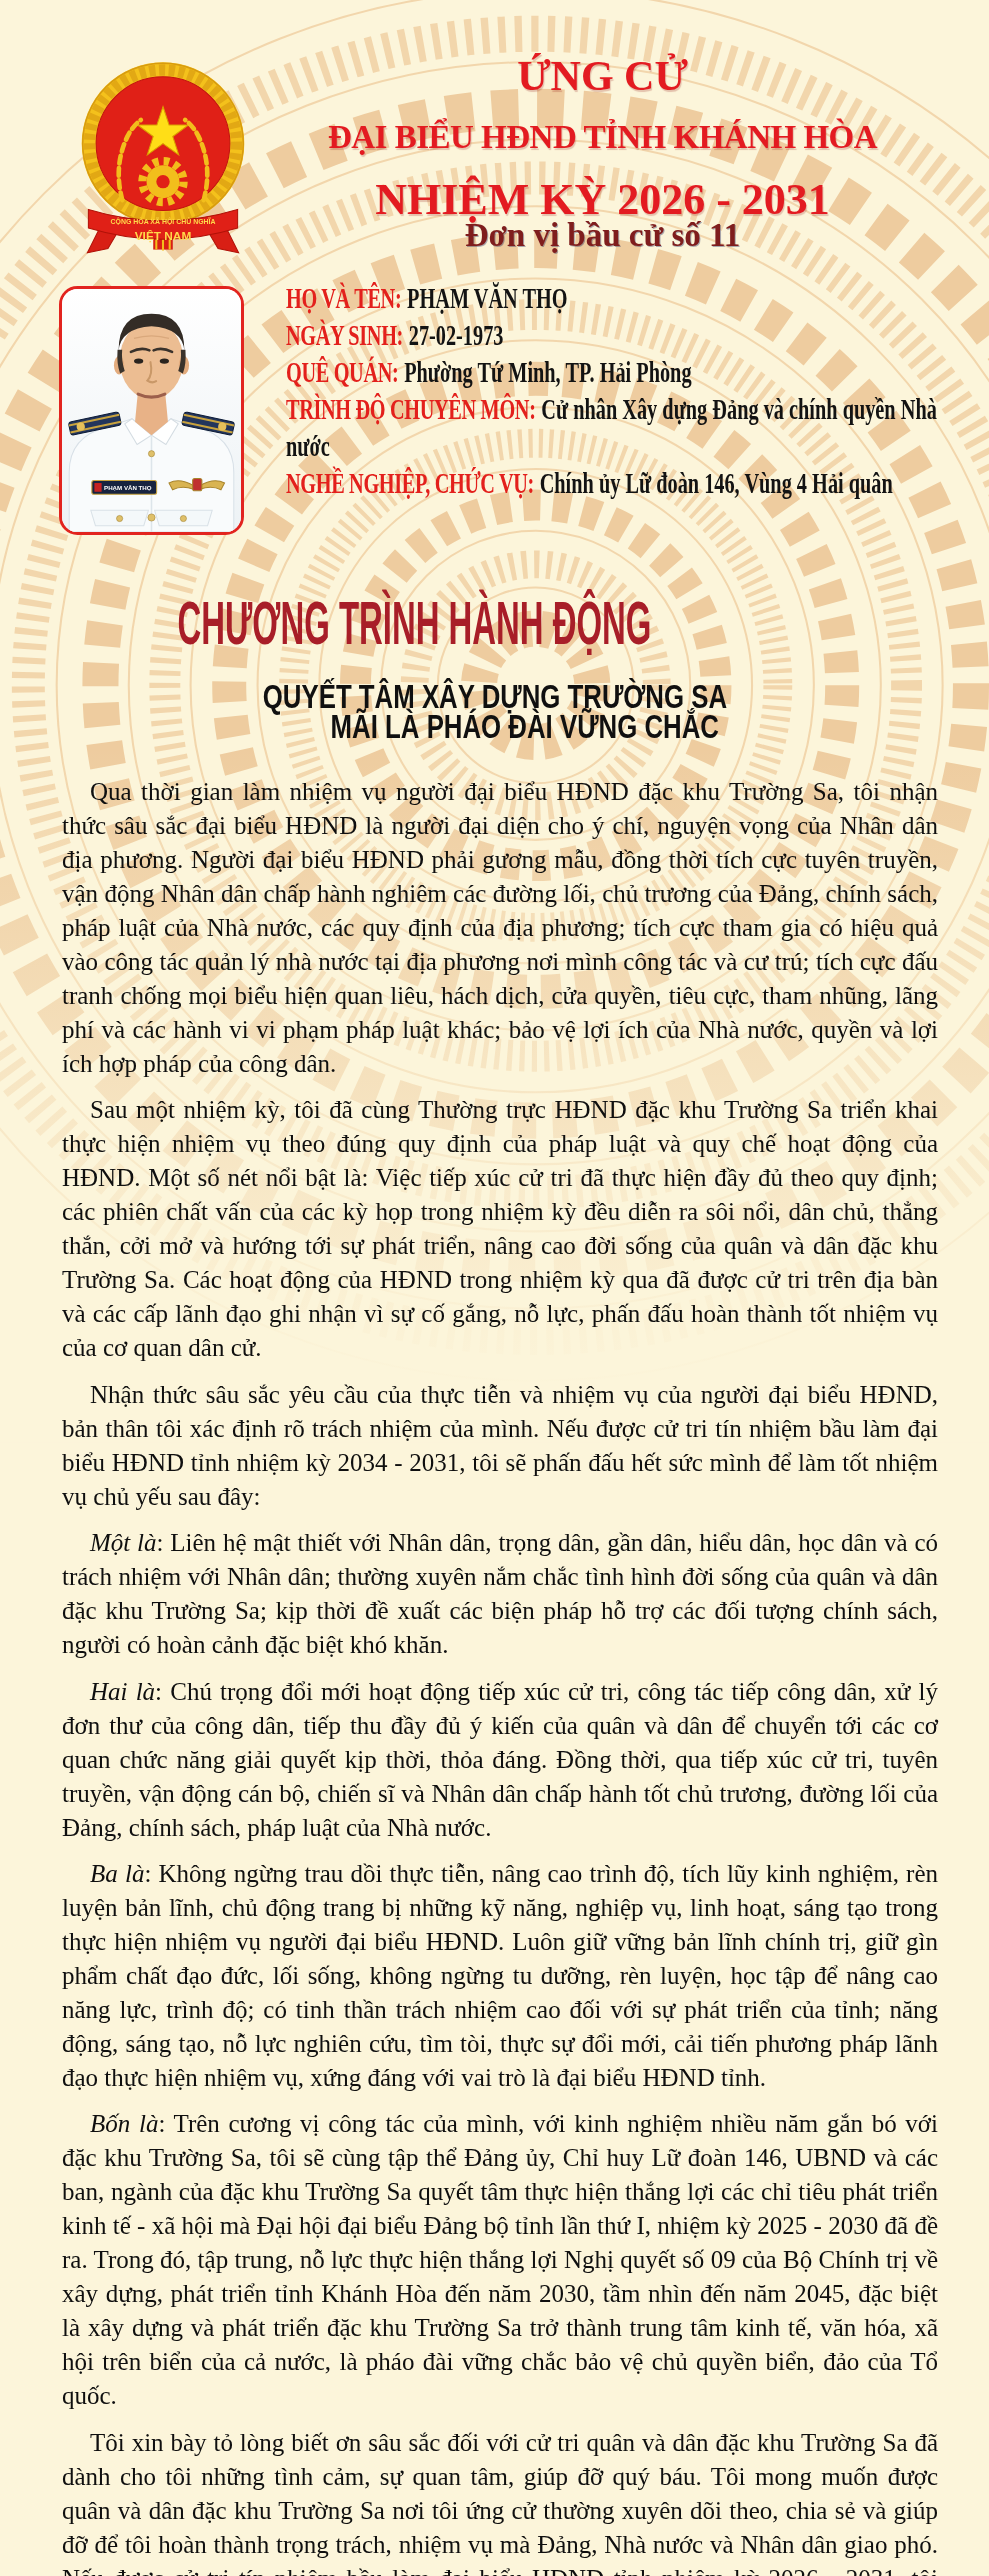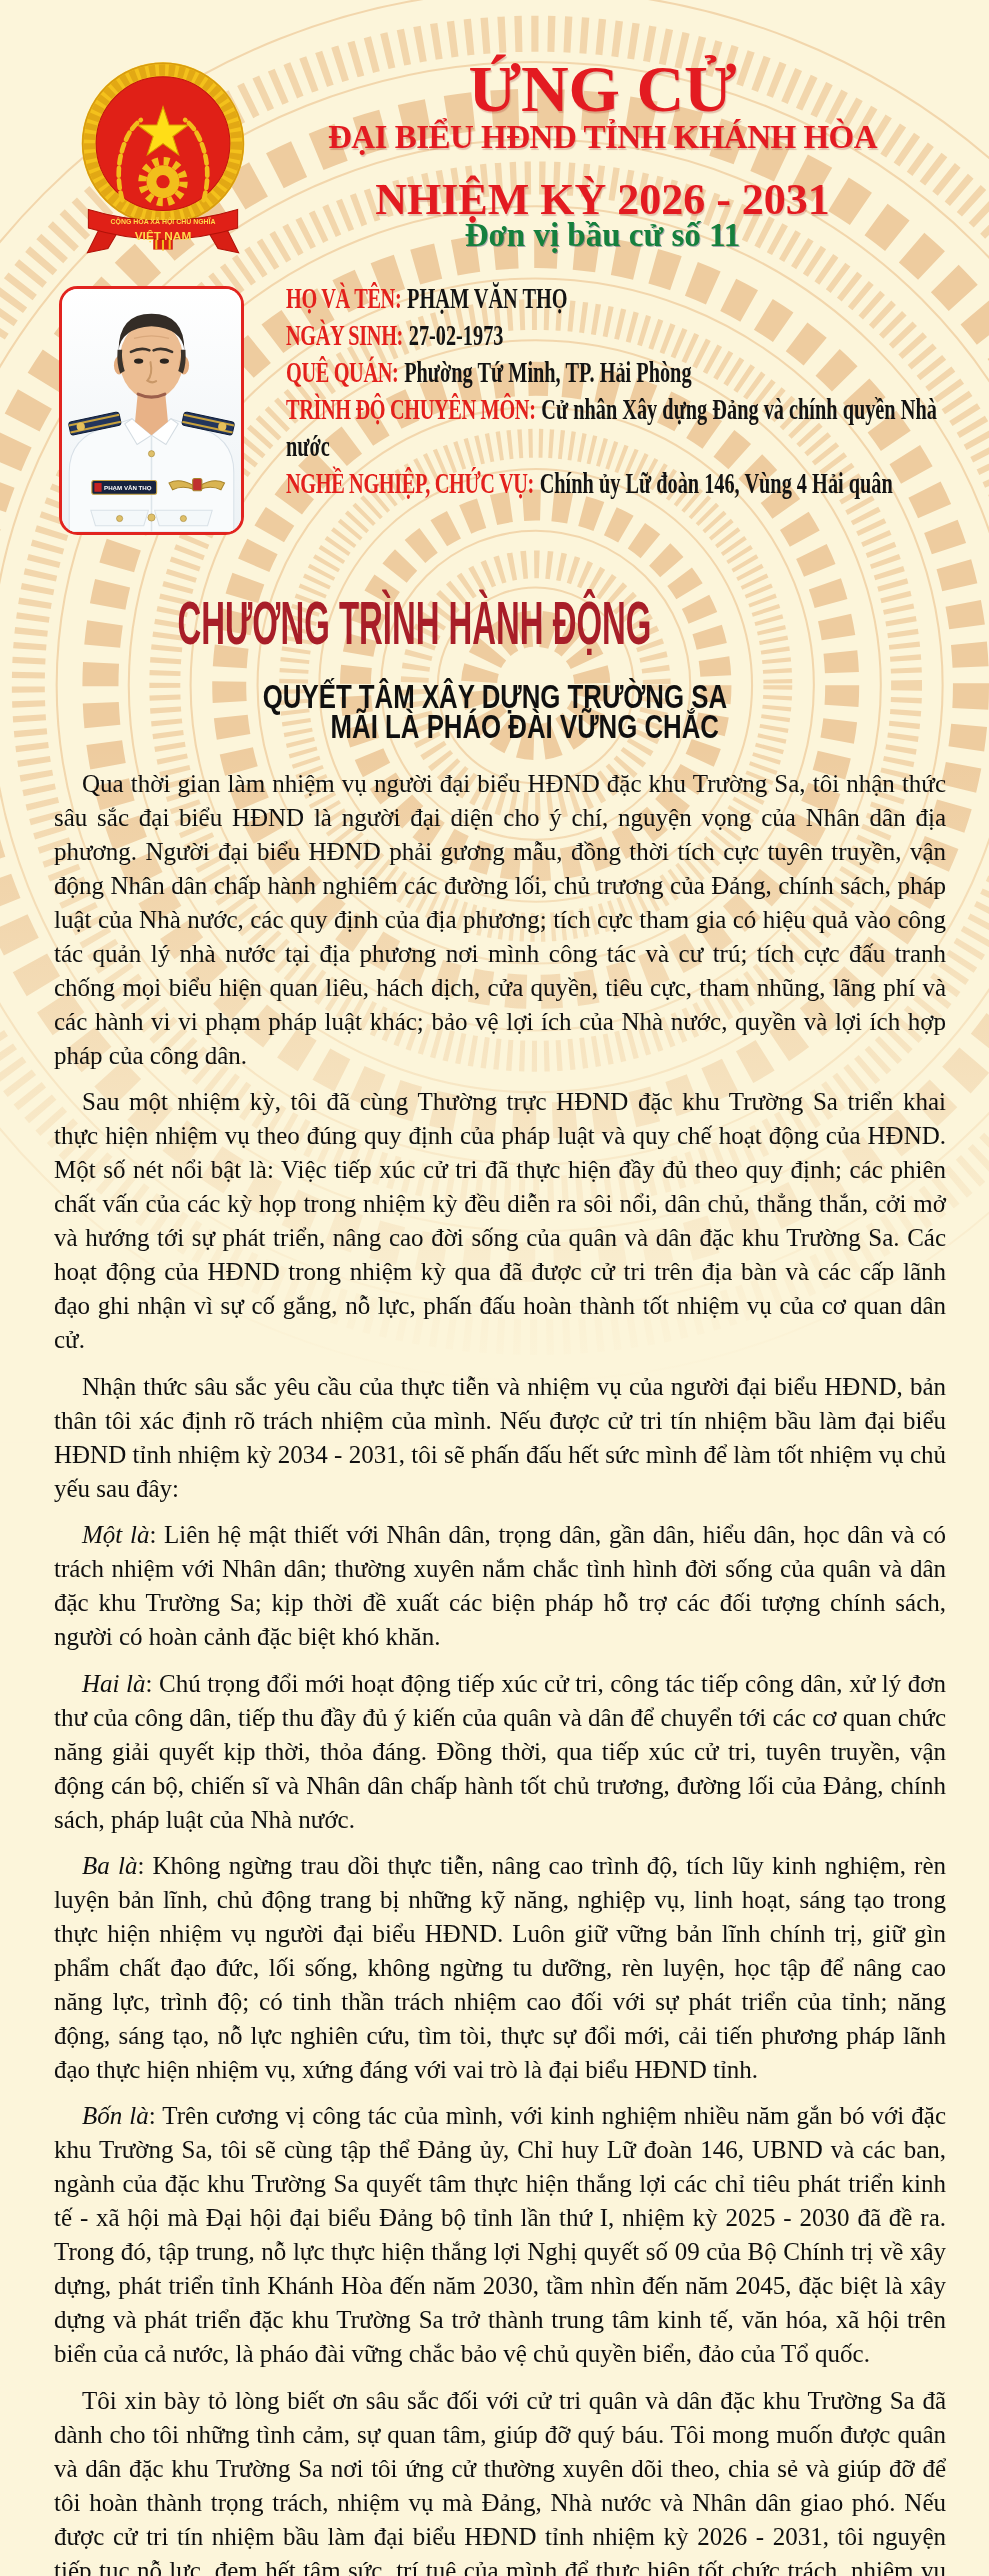--- a/index.html
+++ b/index.html
@@ -8,43 +8,43 @@
     background:#FCF5DA;overflow:hidden;
     font-family:"Liberation Serif","DejaVu Serif",serif;
   }
   .layer{position:absolute;z-index:1;}
   
   .watermark{position:absolute;inset:0;z-index:0;}
   
   .emblem{left:75px;top:60px;width:176px;height:197px;}
   
   .title{left:216px;width:773px;text-align:center;font-weight:bold;color:#E31B21;line-height:1.04;white-space:nowrap;text-shadow:1px 1.5px 1px rgba(140,10,10,0.22);}
-  .t1{top:55px;font-size:66px;}
+  .t1{top:55px;font-size:42px;}
   .t2{top:120px;font-size:33px;letter-spacing:-0.5px;}
   .t3{top:169px;font-size:44px;margin-top:8px;}
-  .unit{left:216px;width:773px;text-align:center;top:217px;font-size:33px;font-weight:bold;color:#15803d;text-shadow:1px 1px 0 rgba(14,30,90,0.35);}
+  .unit{left:216px;width:773px;text-align:center;top:217px;font-size:33px;font-weight:bold;color:#7f1d1d;text-shadow:1px 1px 0 rgba(14,30,90,0.35);}
   
   .photo{left:59px;top:286px;width:179px;height:243px;border:3.6px solid #E2241F;border-radius:18.5px;background:#fff;overflow:hidden;}
   .photo svg{display:block;width:100%;height:100%;}
   
   .info{left:286px;top:280px;width:938px;transform:scaleX(0.70);transform-origin:left top;font-weight:bold;font-size:29px;line-height:37px;}
   .info .row{white-space:nowrap;}
   .info .row.wrap{white-space:normal;}
   .info .lbl{color:#E3201C;letter-spacing:-0.5px;}
   .info .val{color:#131313;margin-left:8.2px;}
   
   .ph{left:0;top:595px;width:829px;text-align:center;}
   .ph span{display:inline-block;font-family:"Liberation Sans","DejaVu Sans",sans-serif;font-weight:bold;font-size:47px;color:#A81E28;transform:scale(0.70,1.28);white-space:nowrap;}
   .ps{left:0;width:989px;text-align:center;}
   .ps span{display:inline-block;font-family:"Liberation Sans","DejaVu Sans",sans-serif;font-weight:bold;font-size:30px;color:#101010;transform:scale(0.86,1.10);white-space:nowrap;}
   .ps1{top:680px;}
   .ps2{top:710px;margin-left:30px;}
   
   .body{left:54px;top:767px;width:892px;font-size:25px;line-height:34px;text-align:justify;color:#0F0F0F;}
-  .body p{margin:0;text-indent:28px;}
+  .body p{margin:8px;text-indent:28px;}
   .body p + p{margin-top:12.4px;}
   .body .lead{}
 </style>
 </head>
 <body>
 
 <div class="page">
 
   <svg class="watermark" viewBox="0 0 1920 5561" width="989" height="2865">
     <defs>

